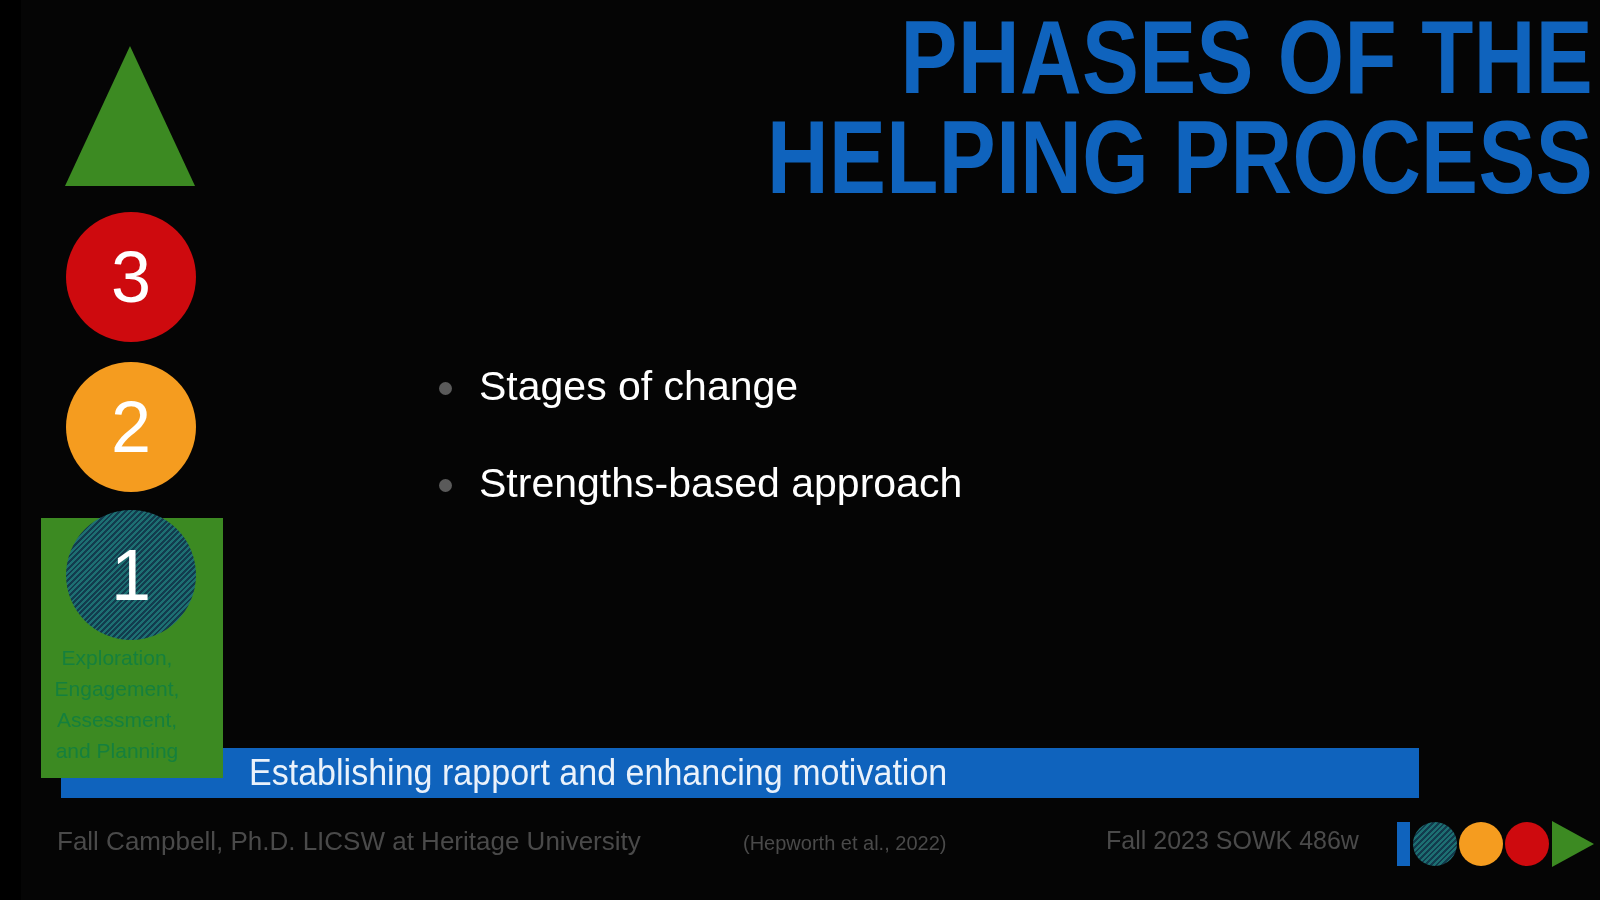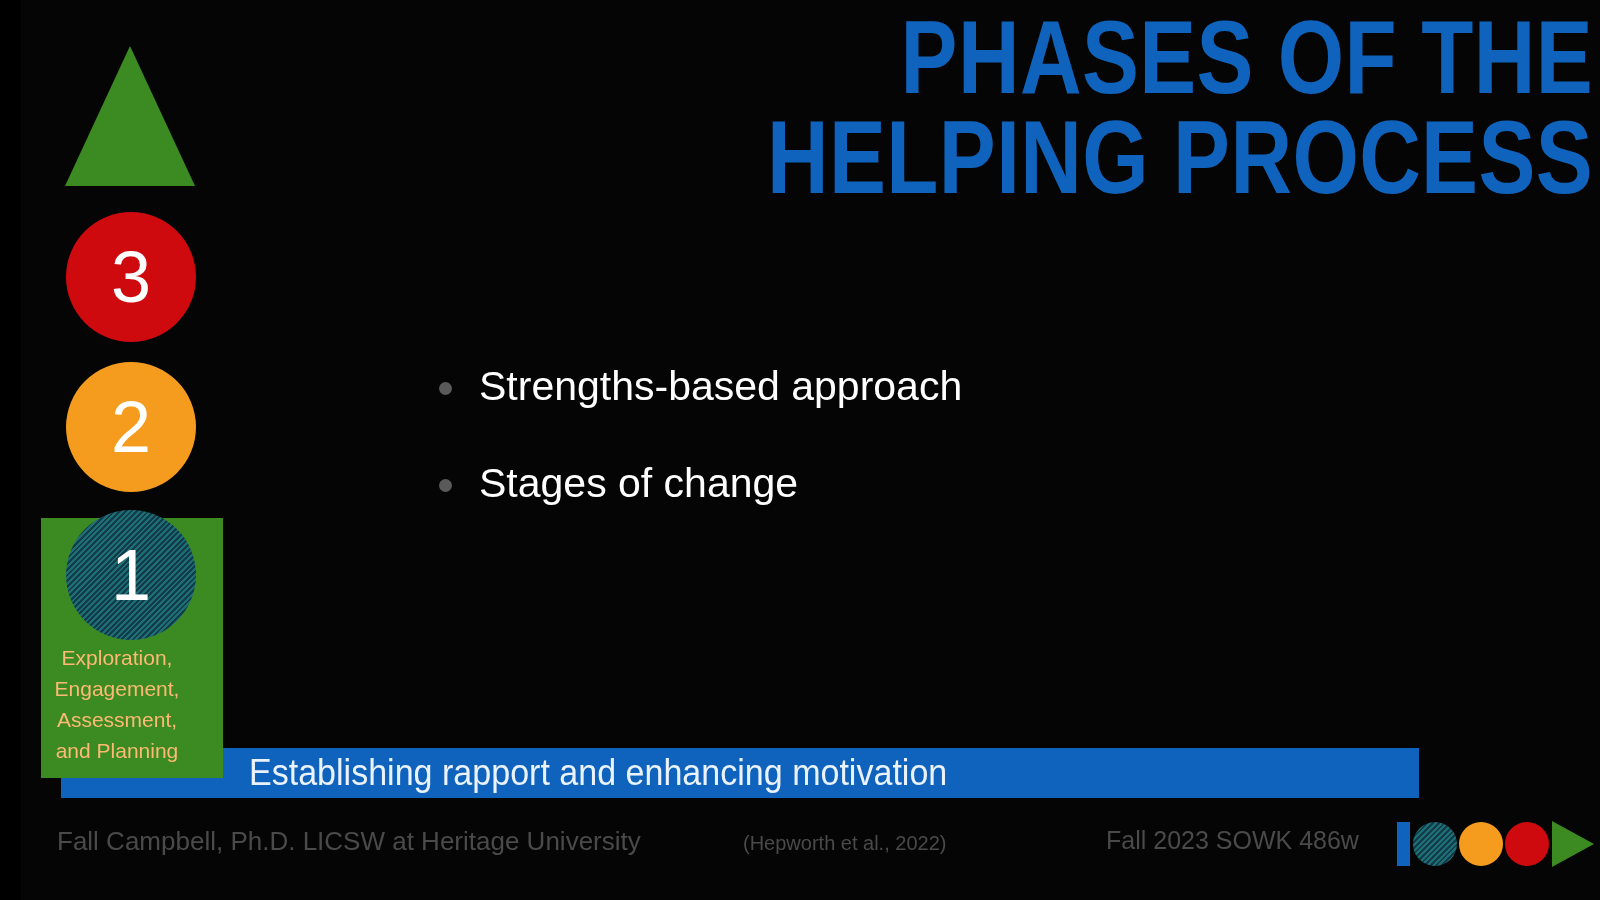--- a/index.html
+++ b/index.html
@@ -116,21 +116,21 @@
     line-height: 1;
     font-family: "Liberation Sans", sans-serif;
   }
   #phase1-label {
     position: absolute;
     left: 20px;
     top: 642px;
     width: 152px;
     z-index: 5;
     text-align: center;
-    color: #fdba74;
+    color: #15803d;
     font-size: 21px;
     line-height: 1.48;
     font-family: "Liberation Sans", sans-serif;
   }
 
   
   #bullets {
     position: absolute;
     left: 418px;
     top: 362px;
@@ -279,25 +279,25 @@
         <span id="phase1-number">1</span>
       </div>
     </div>
 
     <div id="phase1-label">Exploration, Engagement, Assessment, and Planning</div>
   </div>
 
   <div id="bullets">
     <div class="bullet-row">
       <span class="bullet-dot"></span>
-      <span class="bullet-text">Strengths-based approach</span>
+      <span class="bullet-text">Stages of change</span>
     </div>
     <div class="bullet-row">
       <span class="bullet-dot"></span>
-      <span class="bullet-text">Stages of change</span>
+      <span class="bullet-text">Strengths-based approach</span>
     </div>
   </div>
 
   <div id="banner"></div>
   <div id="banner-text">Establishing rapport and enhancing motivation</div>
 
   <div id="footer">
     <div class="footer-text" id="footer-author">Fall Campbell, Ph.D. LICSW at Heritage University</div>
     <div class="footer-text" id="footer-citation">(Hepworth et al., 2022)</div>
     <div class="footer-text" id="footer-course">Fall 2023 SOWK 486w</div>

